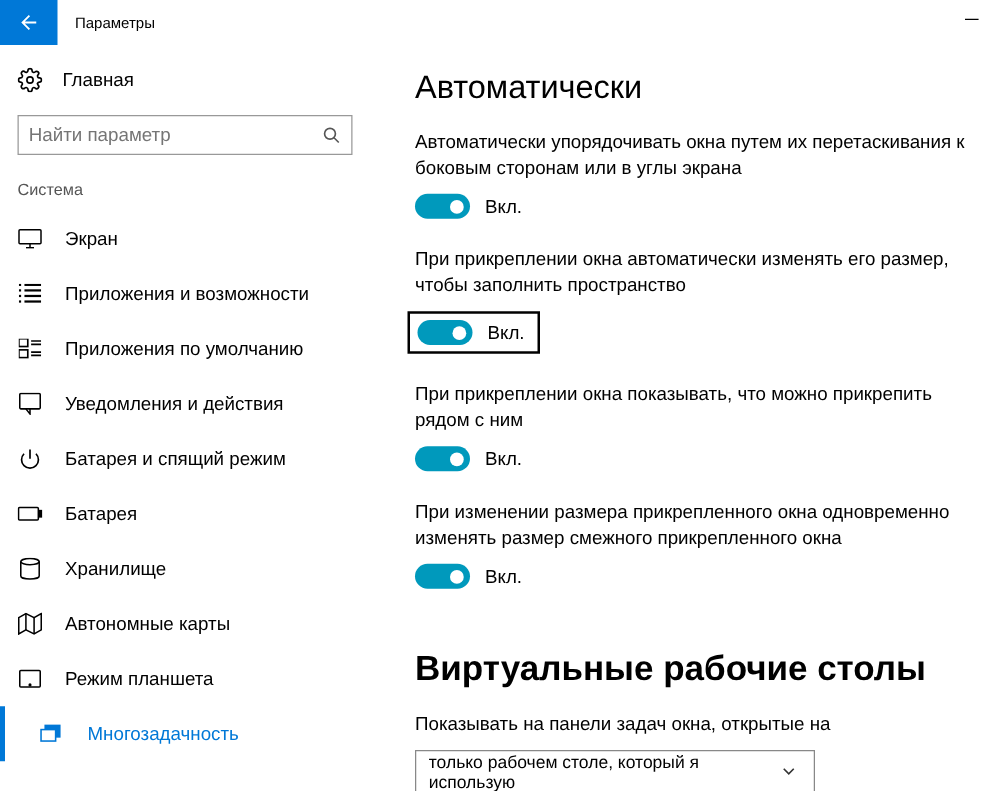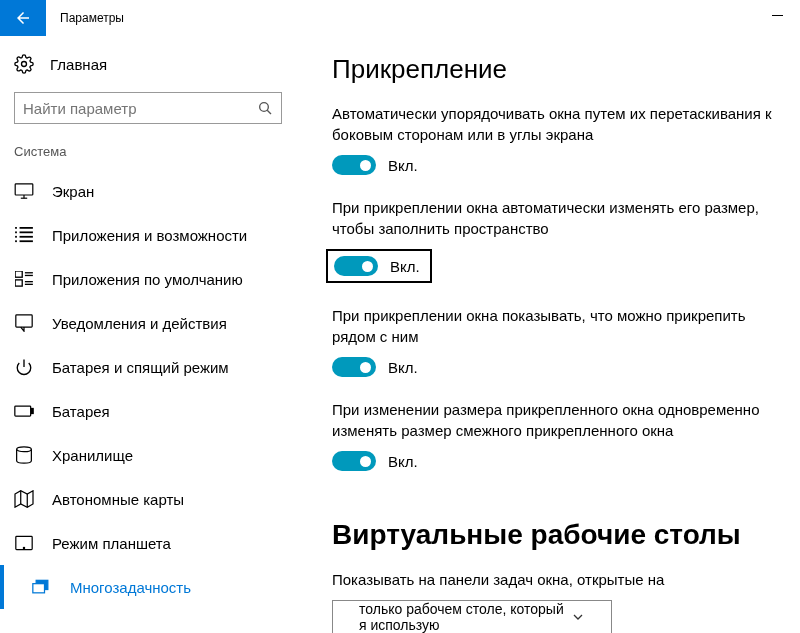--- a/index.html
+++ b/index.html
@@ -153,22 +153,22 @@
       align-items: center;
       gap: 12px;
       margin-left: -6px;
     }
     .dropdown {
       border: 1px solid #888;
       height: 34px;
       display: flex;
       align-items: center;
       justify-content: space-between;
-      padding: 0 26px;
-      width: 280px;
+      padding: 0 10px;
+      width: 320px;
       cursor: pointer;
       margin-top: 4px;
     }
     .dropdown .val { font-size: 14px; }
     .h2 {
       font-size: 28px;
       font-weight: 700;
       margin: 48px 0 18px 0;
     }
   </style>
@@ -318,21 +318,21 @@
               <rect x="5" y="1" width="14" height="11"></rect>
               <rect x="1" y="5" width="14" height="11" fill="#fff"></rect>
             </svg>
           </span>
         <span class="label">Многозадачность</span>
       </div>
     </div>
   </div>
 
   <div class="main">
-    <div class="h1">Прикрепление</div>
+    <div class="h1">Автоматически</div>
 
     <div class="setting">
       <div class="setting-desc">Автоматически упорядочивать окна путем их перетаскивания к боковым сторонам или в углы экрана</div>
       <div class="toggle-row">
         <div class="toggle">
             <div class="knob"></div>
           </div>
         <span class="toggle-label">Вкл.</span>
       </div>
     </div>

